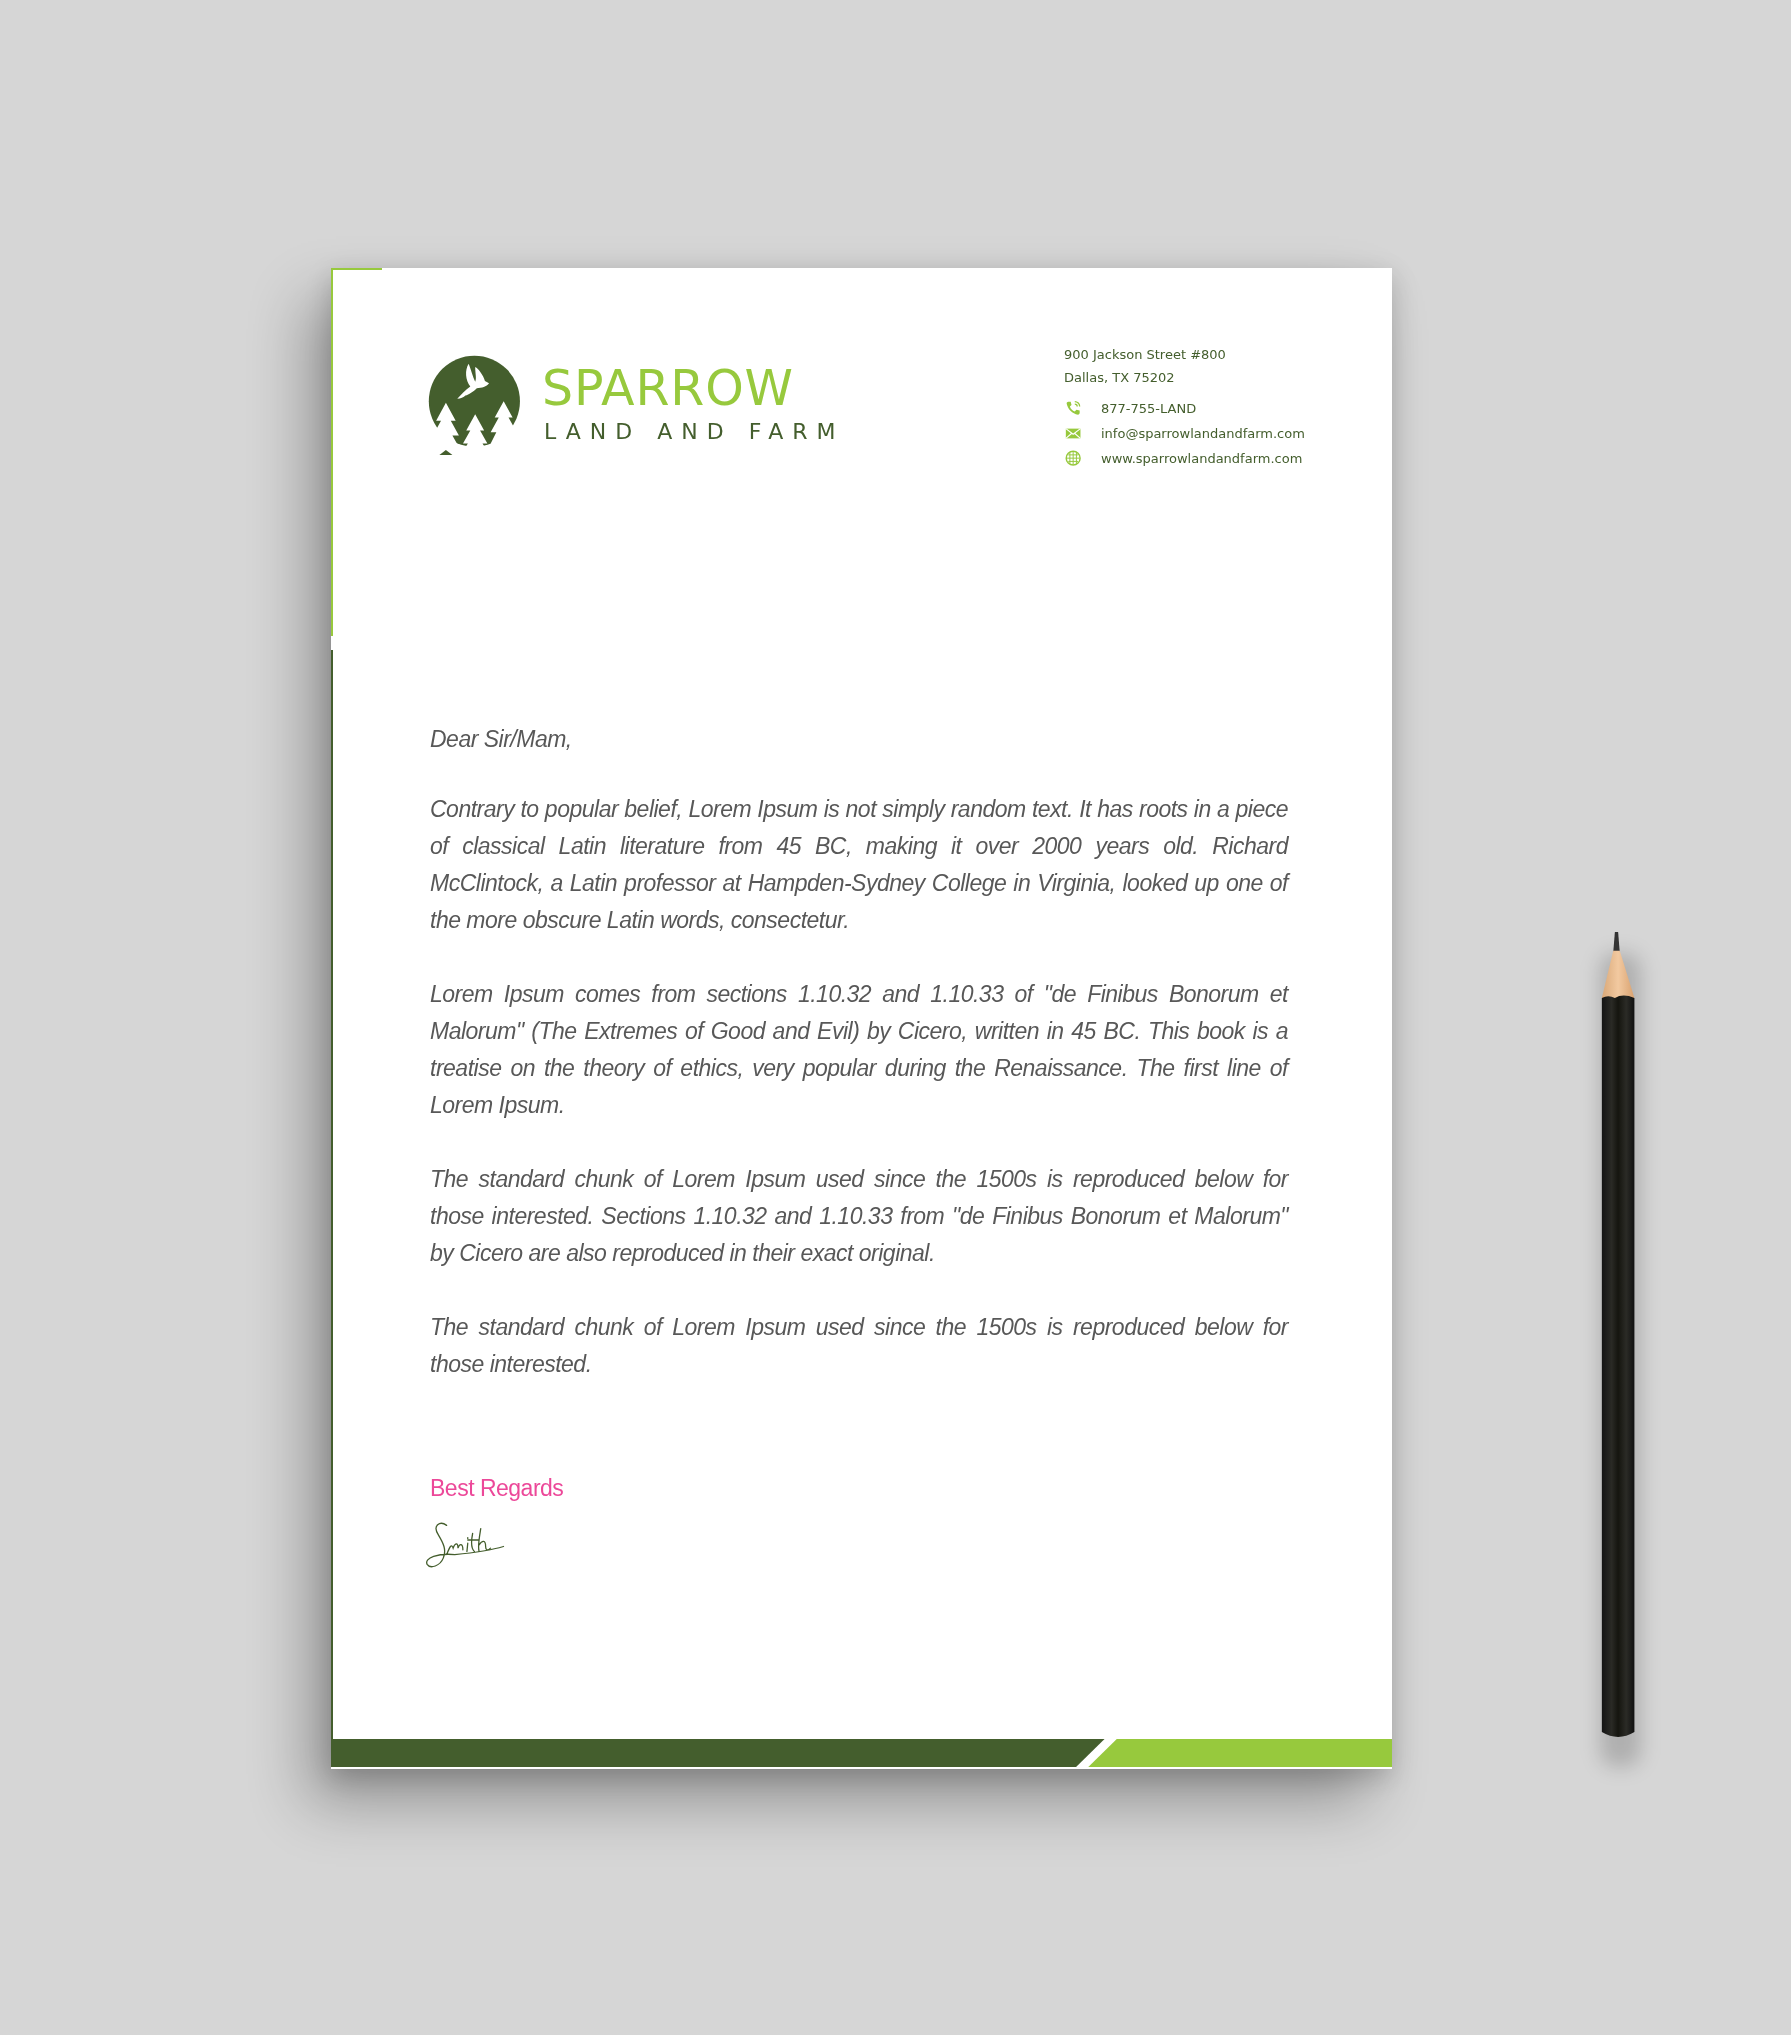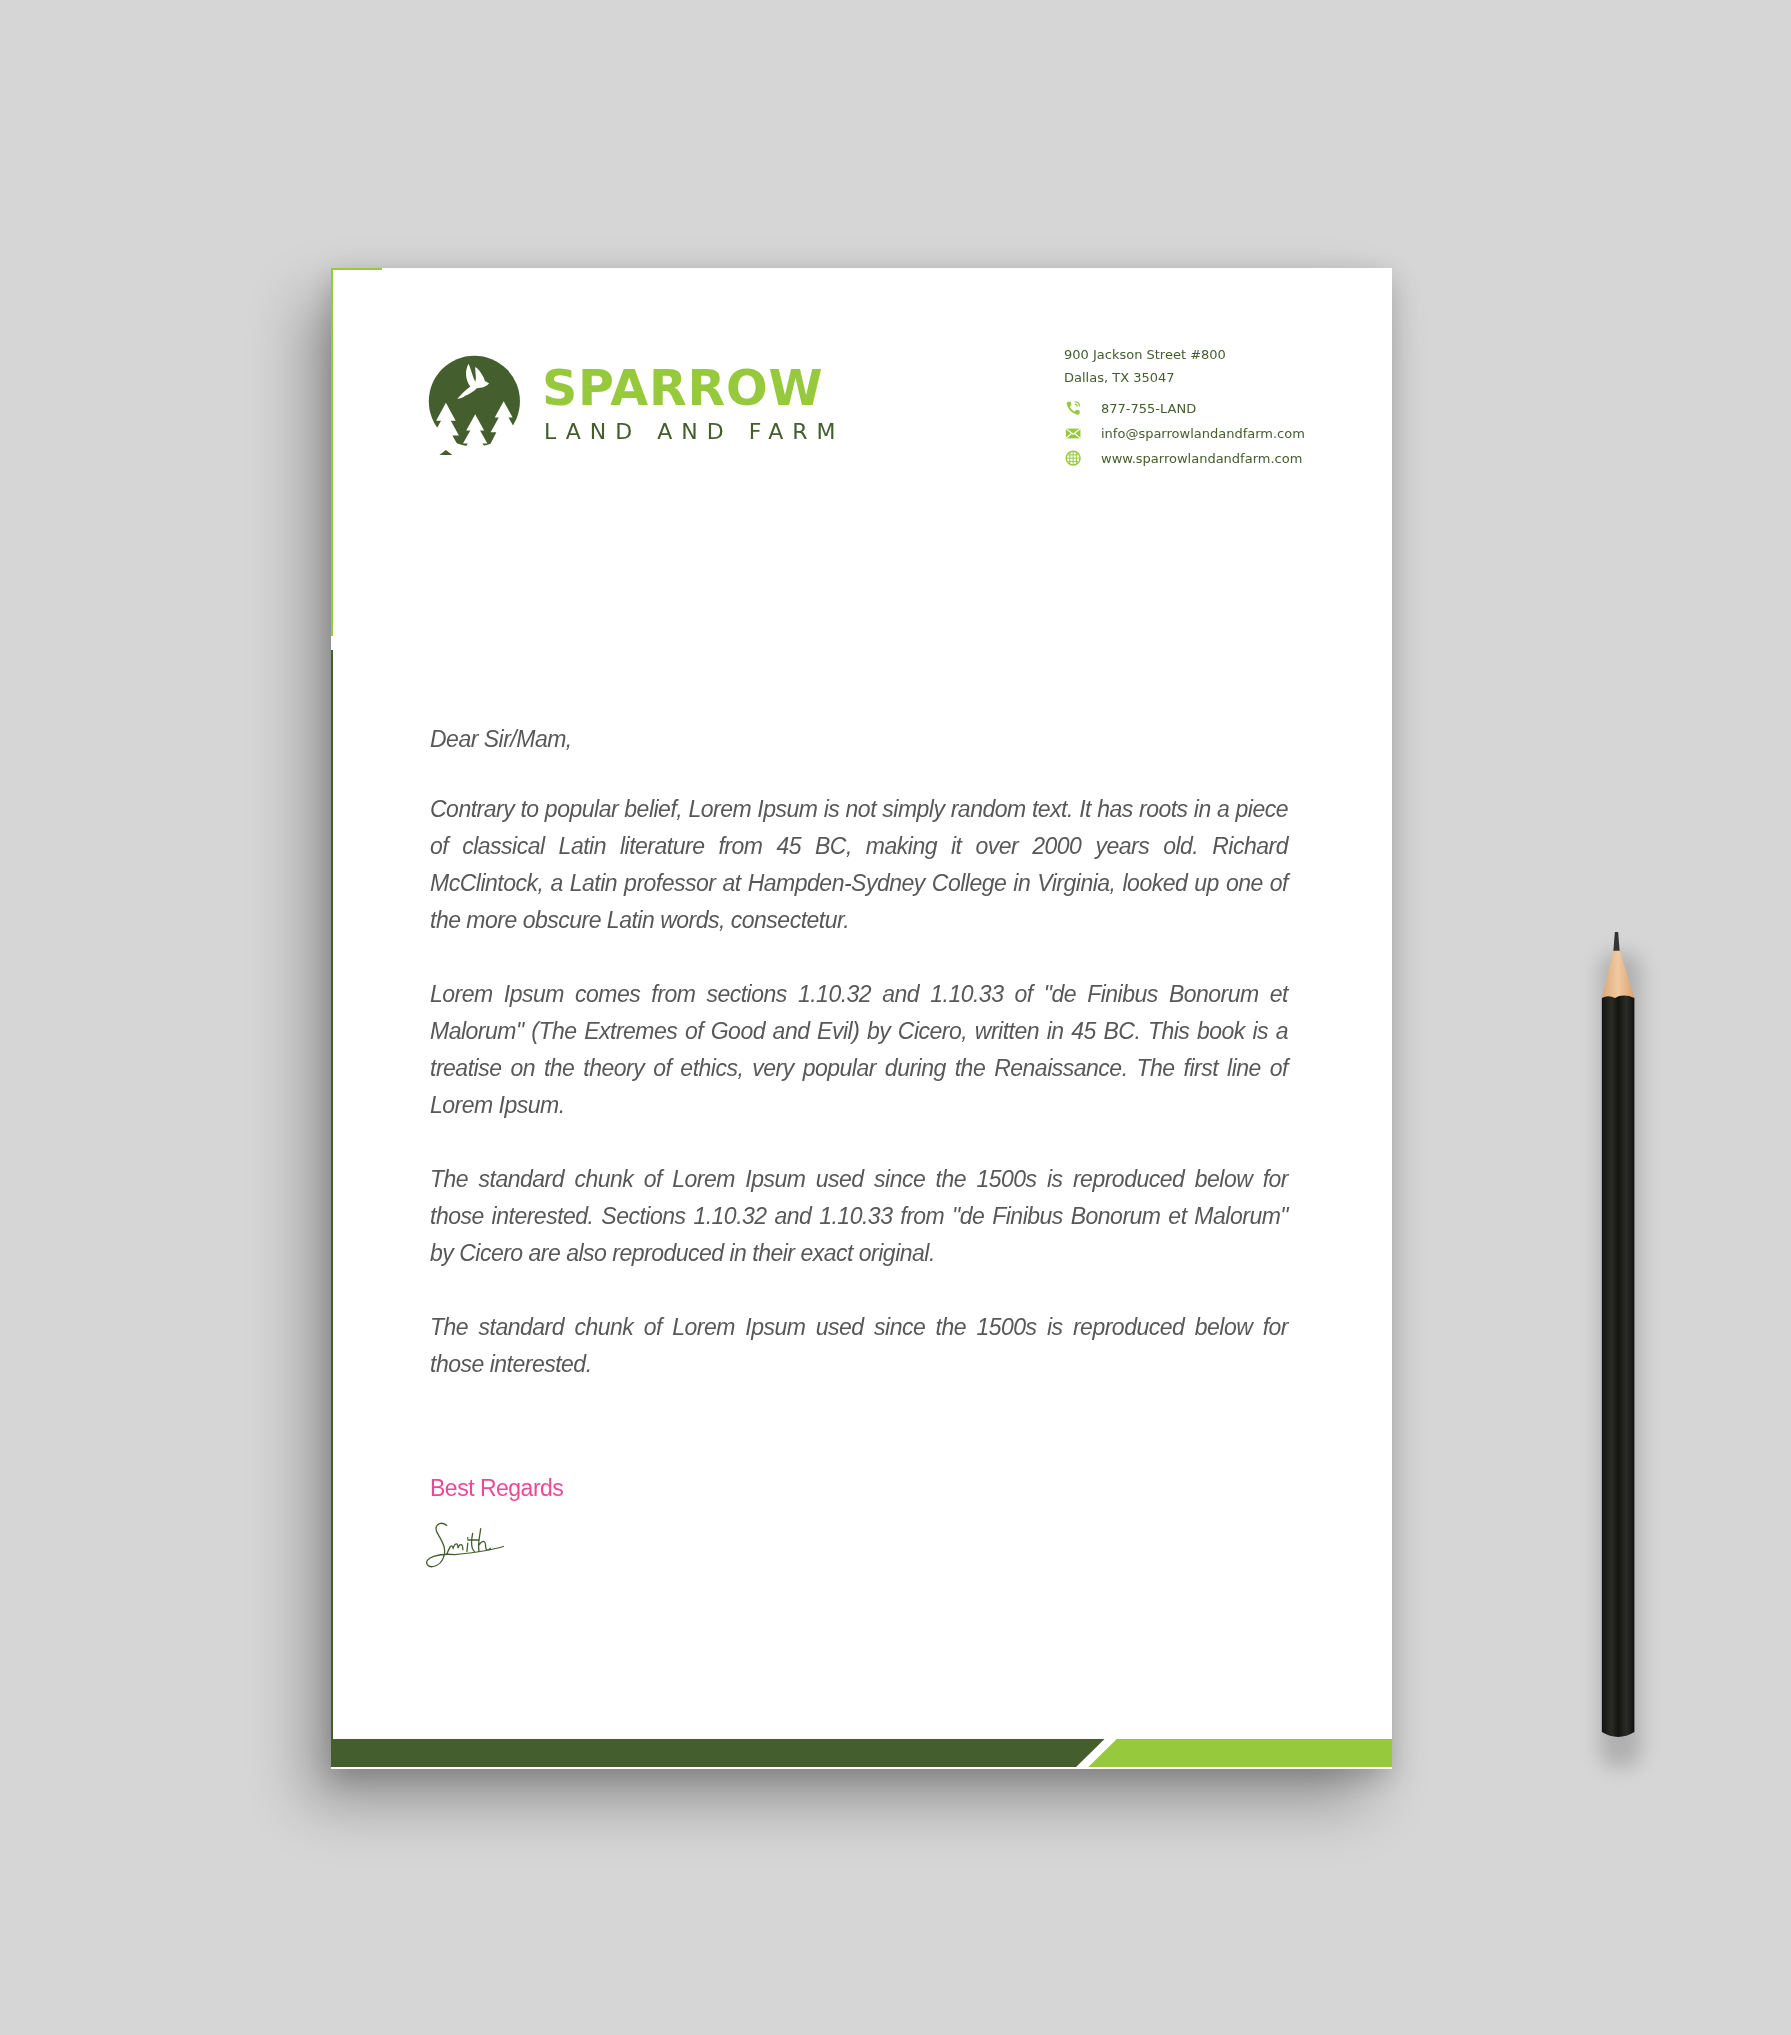--- a/index.html
+++ b/index.html
@@ -14,21 +14,21 @@
     box-shadow: -24.4px 33px 57px rgba(0,0,0,0.30), 0 8.1px 24.4px rgba(0,0,0,0.18);
   }
   .edge-top-light { position: absolute; left: 0; top: 0; width: 51px; height: 1.6px; background: #97c93d; }
   .edge-left-light { position: absolute; left: 0; top: 0; width: 1.6px; height: 368px; background: #97c93d; }
   .edge-left-dark { position: absolute; left: 0; top: 382px; width: 1.6px; height: 1091px; background: #445e2d; }
 
   
   .logo-mark { position: absolute; left: 97px; top: 86px; width: 96px; height: 101px; }
   .logo-title {
     position: absolute; left: 211px; top: 95px; margin: 0;
-    font-family: "DejaVu Sans", sans-serif; font-weight: bold; font-size: 49px; line-height: 52px;
+    font-family: "DejaVu Sans", sans-serif; font-weight: normal; font-size: 49px; line-height: 52px;
     color: #97c93d; letter-spacing: 0.8px; white-space: nowrap;
   }
   .logo-sub {
     position: absolute; left: 213px; top: 152px; margin: 0;
     font-family: "DejaVu Sans", sans-serif; font-size: 22px; line-height: 24.4px;
     color: #445e2d; letter-spacing: 9px; white-space: nowrap; text-align: right;
   }
 
   
   .contact { position: absolute; left: 733px; top: 75px; color: #445e2d; font-family: "DejaVu Sans", sans-serif; font-size: 13px; }
@@ -107,21 +107,21 @@
     </g>
     <polygon points="22,124 10,104 14,104 8,94 36,94 30,104 34,104" fill="#445e2d" opacity="0"></polygon>
     <path d="M0,100 L6,100 L20,124 L0,124 Z M112,100 L118,100 L118,124 L96,124 Z" fill="#ffffff"></path>
     <path d="M22,118 L30,124 L14,124 Z" fill="#445e2d"></path>
   </svg>
   <h1 class="logo-title">SPARROW</h1>
   <p class="logo-sub">LAND AND FARM</p>
 
   <div class="contact">
     <span class="addr-line">900 Jackson Street #800</span>
-    <span class="addr-line">Dallas, TX 35047</span>
+    <span class="addr-line">Dallas, TX 75202</span>
     <div class="contact-rows">
       <div class="contact-row">
         <span class="contact-icon">
           <svg width="16.3" height="16.3" viewBox="0 0 20 20">
               <path d="M4,2 L7,2 L8,6 L6,8 C7,11 9,13 12,14 L14,12 L18,13 L18,16 C18,17 17,18 16,18 C9,17 3,11 2,4 C2,3 3,2 4,2 Z" fill="#97c93d"></path>
               <path d="M12,2 A6,6 0 0 1 18,8 M12,5 A3,3 0 0 1 15,8" stroke="#97c93d" stroke-width="1.6" fill="none"></path>
             </svg>
         </span>
         <span>877-755-LAND</span>
       </div>

